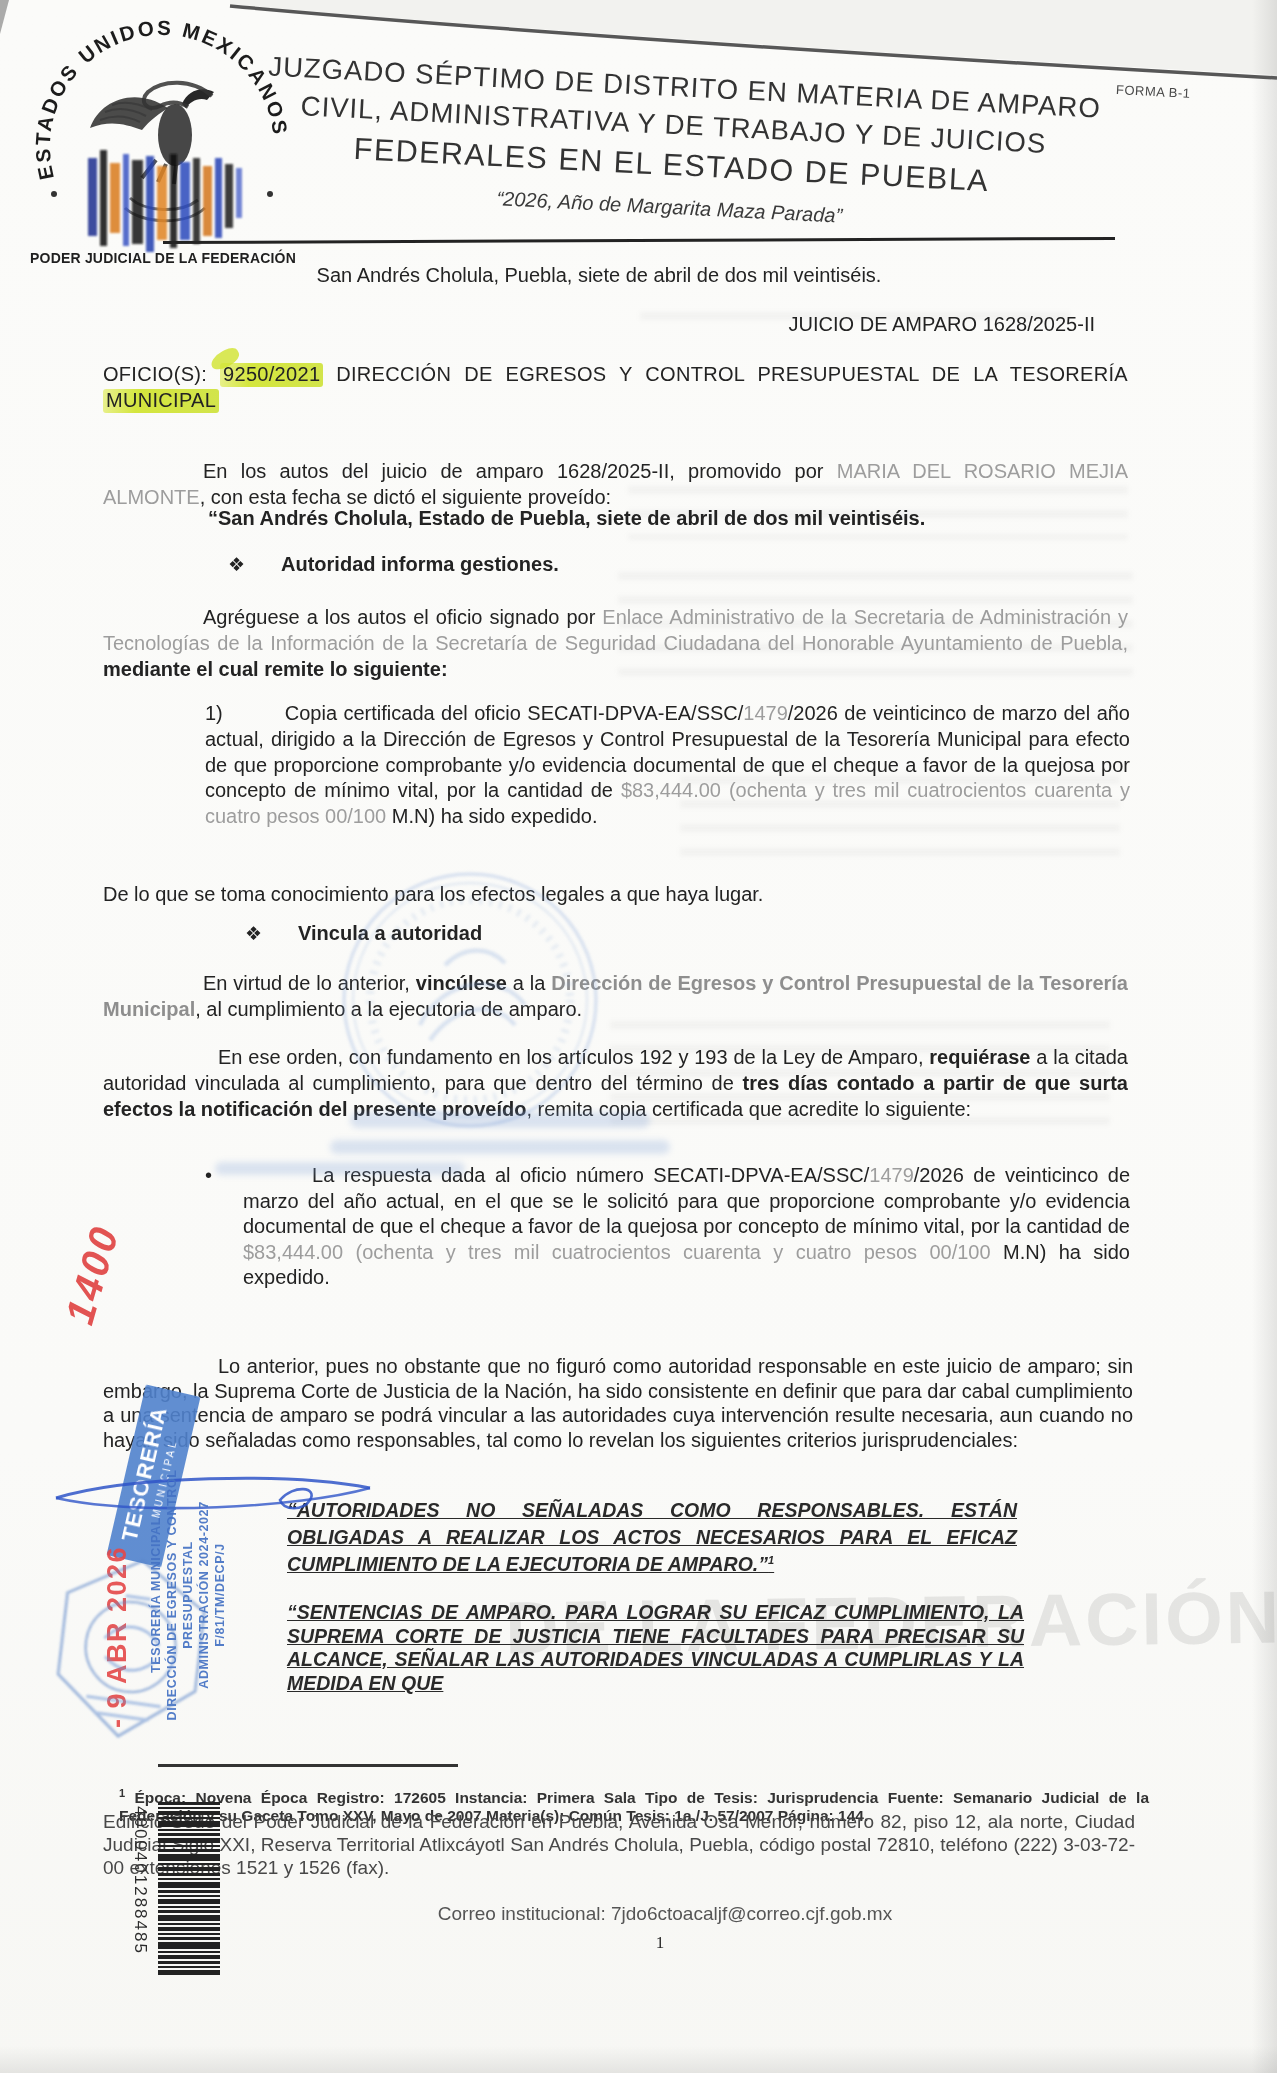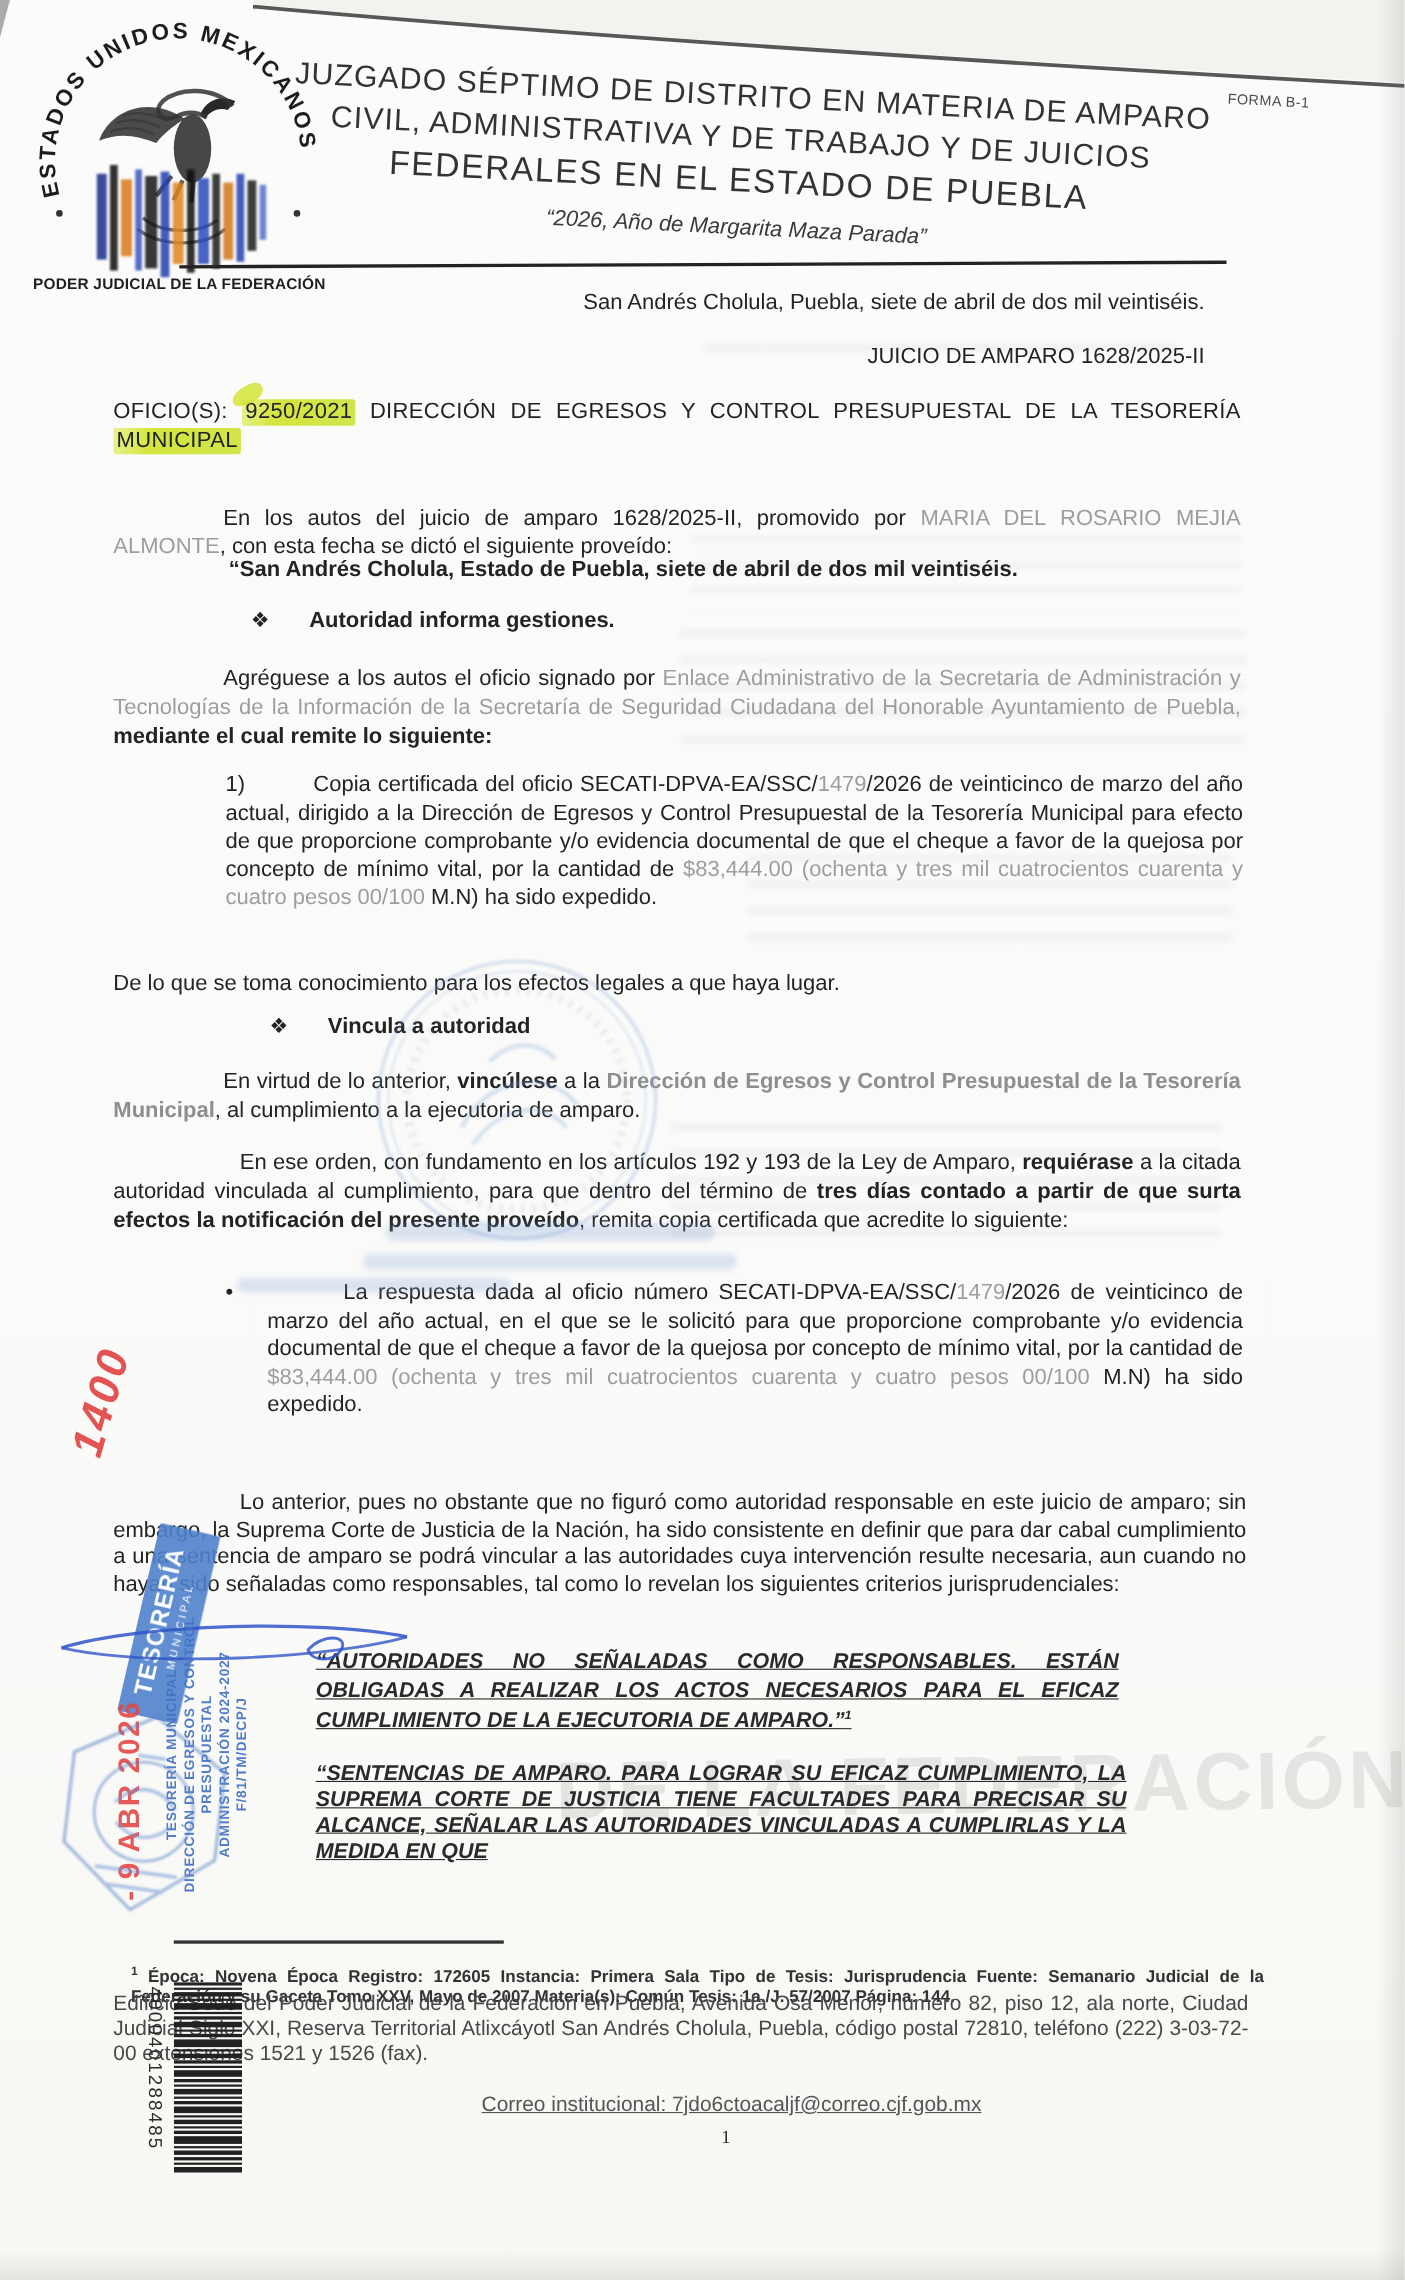--- a/index.html
+++ b/index.html
@@ -8,21 +8,21 @@
         font-family:"Liberation Sans","DejaVu Sans",sans-serif;color:#232323;}
   .abs{position:absolute;}
   
   .court-block{left:265px;top:68px;width:815px;text-align:center;transform:rotate(2.9deg);color:#333;}
   .court-l12{font-size:27.5px;line-height:38px;letter-spacing:1px;white-space:nowrap;}
   .court-l3{font-size:30.5px;line-height:40px;letter-spacing:1.5px;white-space:nowrap;}
   .motto{font-size:20px;font-style:italic;line-height:30px;margin-top:8px;color:#3a3a3a;}
   .forma{left:1116px;top:84px;font-size:13px;color:#4a4a4a;letter-spacing:.5px;transform:rotate(3deg);}
   .hrule{left:163px;top:239px;width:952px;height:3px;background:#232323;transform:rotate(-.25deg);}
   .poder{left:30px;top:250px;font-size:14px;font-weight:700;letter-spacing:.2px;color:#1f1f1f;white-space:nowrap;}
-  .place-date{left:103px;top:264px;width:992px;text-align:right;font-size:20px;}
+  .place-date{left:103px;top:264px;width:992px;text-align:center;font-size:20px;}
   .case-number{left:103px;top:313px;width:992px;text-align:right;font-size:20px;}
   
   .para{position:absolute;font-size:20px;line-height:26px;text-align:justify;margin:0;}
   .p-oficio{left:103px;top:361px;width:1025px;letter-spacing:.3px;}
   .p-autos{left:103px;top:458px;width:1025px;text-indent:100px;}
   .p-acuerdo{left:208px;top:505px;width:920px;font-weight:700;text-align:left;}
   .heading{position:absolute;font-size:20px;font-weight:700;margin:0;}
   .h-gest{left:228px;top:553px;}
   .h-vinc{left:245px;top:922px;}
   .heading .bullet{margin-right:36px;font-size:19px;}
@@ -46,21 +46,21 @@
   .hl{background:linear-gradient(100deg,rgba(219,233,62,.55),rgba(209,228,46,.92) 30%,rgba(203,224,45,.85));
       border-radius:3px;padding:0 3px 2px;}
   .hl-swoosh{position:relative;}
   .hl-swoosh::before{content:"";position:absolute;left:-10px;top:-12px;width:30px;height:16px;
       background:rgba(209,228,46,.8);border-radius:60% 40% 50% 50%;transform:rotate(-28deg);}
   sup{font-size:11px;vertical-align:super;line-height:0;}
   
   .fn-rule{left:158px;top:1764px;width:300px;height:2.5px;background:#333;}
   .footnote{left:103px;top:1773px;width:1030px;font-size:15.5px;line-height:17.5px;text-align:justify;color:#333;}
   .address{left:103px;top:1810px;width:1032px;font-size:19px;line-height:23px;text-align:justify;color:#484848;}
-  .email{left:150px;top:1903px;width:1030px;text-align:center;font-size:19px;color:#555;text-decoration:underline;}
+  .email{left:150px;top:1903px;width:1030px;text-align:center;font-size:19px;color:#555;}
   .pagenum{left:600px;top:1933px;width:120px;text-align:center;font-size:17px;color:#2a2a2a;font-family:"Liberation Serif","DejaVu Serif",serif;}
   
   .red1400{left:42px;top:1252px;font-size:40px;font-style:italic;font-weight:700;color:#e04545;
       letter-spacing:3px;transform:rotate(-74deg);opacity:.92;}
   .red-date{left:102px;top:1728px;transform:rotate(-90deg);transform-origin:left top;
       font-size:27px;font-weight:700;color:#e54848;letter-spacing:1.5px;white-space:nowrap;opacity:.9;}
   .band{left:66px;top:1448px;width:175px;height:56px;background:rgba(80,130,205,.9);
       transform:rotate(-77deg);text-align:center;color:#fff;border-radius:2px;filter:blur(.3px);}
   .band .t1{font-size:22px;font-weight:700;letter-spacing:1px;line-height:30px;margin-top:4px;}
   .band .t2{font-size:10px;letter-spacing:3px;line-height:12px;}

